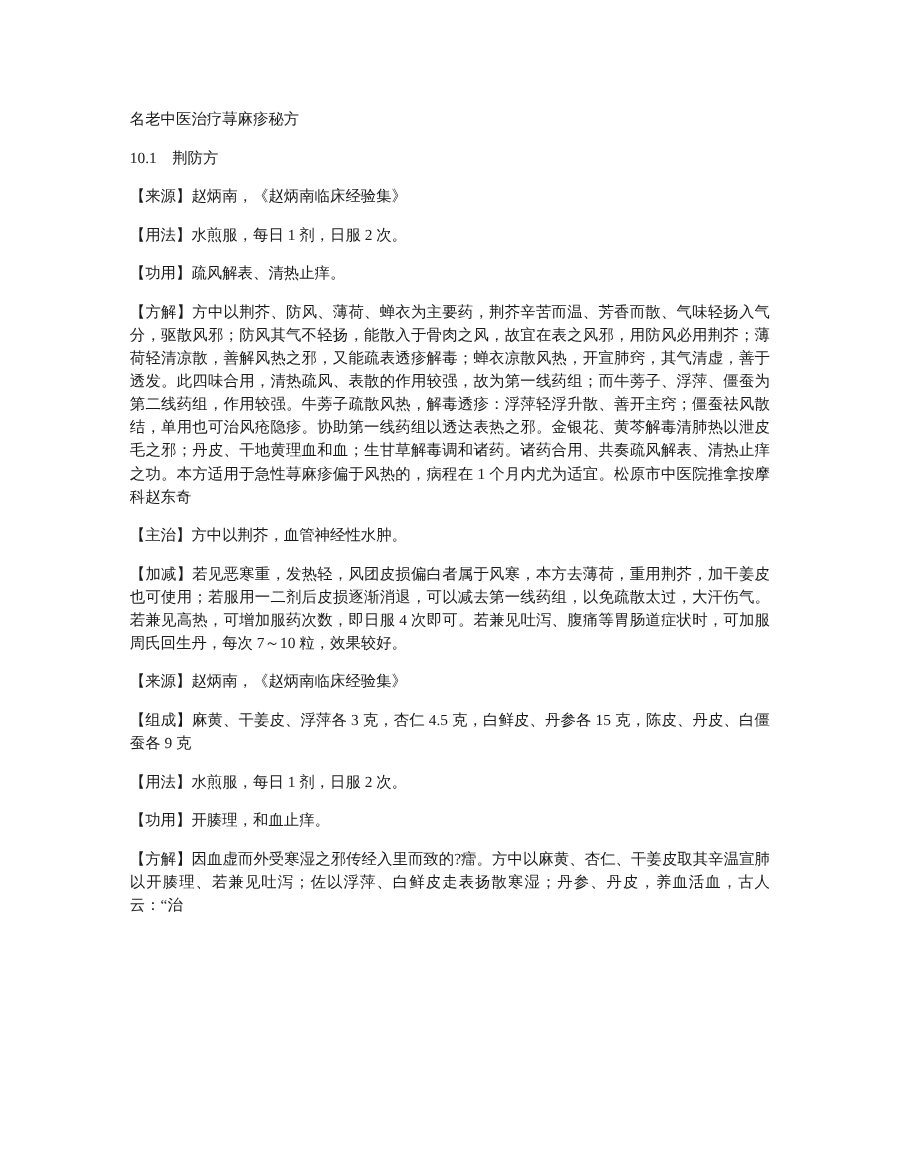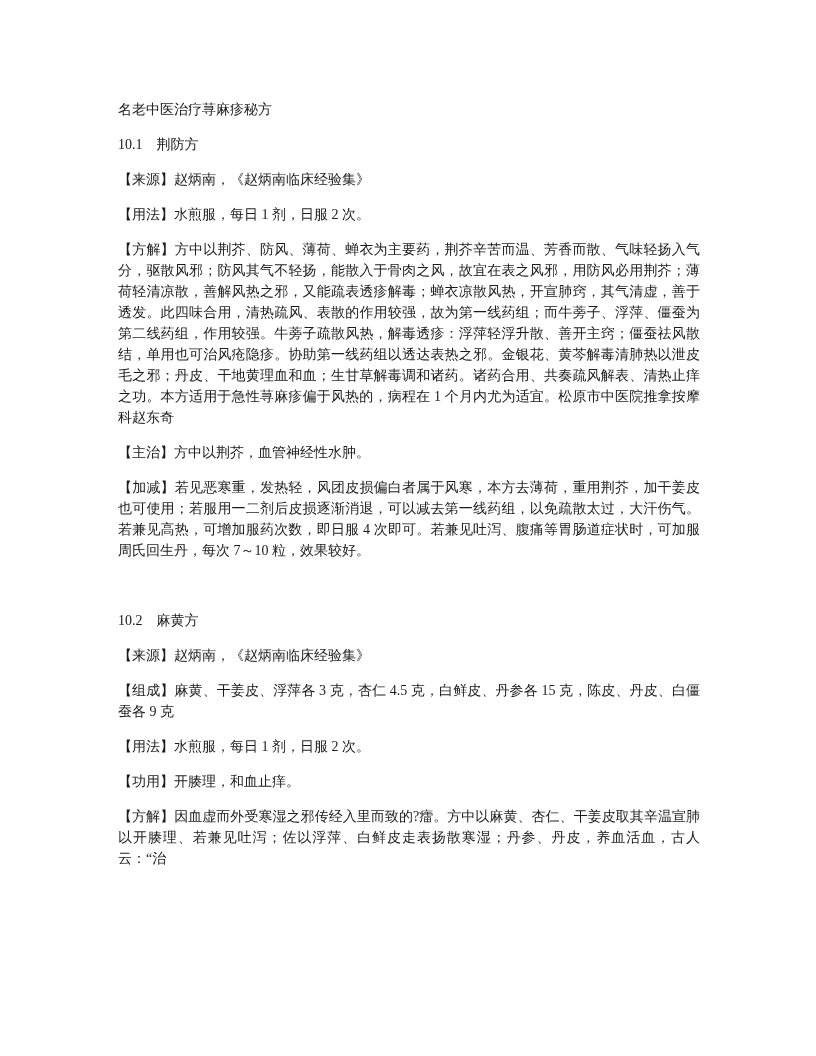--- a/index.html
+++ b/index.html
@@ -40,23 +40,23 @@
 </style>
 </head>
 <body>
 
 <div class="page">
   <p class="doc-title">名老中医治疗荨麻疹秘方</p>
   <div id="doc-body">
       <p class="heading">10.1　荆防方</p>
       <p class="para"><span>【来源】</span><span>赵炳南，《赵炳南临床经验集》</span></p>
       <p class="para"><span>【用法】</span><span>水煎服，每日 1 剂，日服 2 次。</span></p>
+      <p class="para"><span>【功用】</span><span>疏风解表、清热止痒。</span></p>
       <p class="para"><span>【方解】</span><span>方中以荆芥、防风、薄荷、蝉衣为主要药，荆芥辛苦而温、芳香而散、气味轻扬入气分，驱散风邪；防风其气不轻扬，能散入于骨肉之风，故宜在表之风邪，用防风必用荆芥；薄荷轻清凉散，善解风热之邪，又能疏表透疹解毒；蝉衣凉散风热，开宣肺窍，其气清虚，善于透发。此四味合用，清热疏风、表散的作用较强，故为第一线药组；而牛蒡子、浮萍、僵蚕为第二线药组，作用较强。牛蒡子疏散风热，解毒透疹：浮萍轻浮升散、善开主窍；僵蚕祛风散结，单用也可治风疮隐疹。协助第一线药组以透达表热之邪。金银花、黄芩解毒清肺热以泄皮毛之邪；丹皮、干地黄理血和血；生甘草解毒调和诸药。诸药合用、共奏疏风解表、清热止痒之功。本方适用于急性荨麻疹偏于风热的，病程在 1 个月内尤为适宜。松原市中医院推拿按摩科赵东奇</span></p>
       <p class="para"><span>【主治】</span><span>方中以荆芥，血管神经性水肿。</span></p>
       <p class="para"><span>【加减】</span><span>若见恶寒重，发热轻，风团皮损偏白者属于风寒，本方去薄荷，重用荆芥，加干姜皮也可使用；若服用一二剂后皮损逐渐消退，可以减去第一线药组，以免疏散太过，大汗伤气。若兼见高热，可增加服药次数，即日服 4 次即可。若兼见吐泻、腹痛等胃肠道症状时，可加服周氏回生丹，每次 7～10 粒，效果较好。</span></p>
-      <p class="heading new-block">10.2　麻黄方</p>
       <p class="para"><span>【来源】</span><span>赵炳南，《赵炳南临床经验集》</span></p>
       <p class="para"><span>【组成】</span><span>麻黄、干姜皮、浮萍各 3 克，杏仁 4.5 克，白鲜皮、丹参各 15 克，陈皮、丹皮、白僵蚕各 9 克</span></p>
       <p class="para"><span>【用法】</span><span>水煎服，每日 1 剂，日服 2 次。</span></p>
       <p class="para"><span>【功用】</span><span>开腠理，和血止痒。</span></p>
       <p class="para"><span>【方解】</span><span>因血虚而外受寒湿之邪传经入里而致的?癗。方中以麻黄、杏仁、干姜皮取其辛温宣肺以开腠理、若兼见吐泻；佐以浮萍、白鲜皮走表扬散寒湿；丹参、丹皮，养血活血，古人云：“治</span></p>
     </div>
 </div>
 
 </body></html>

